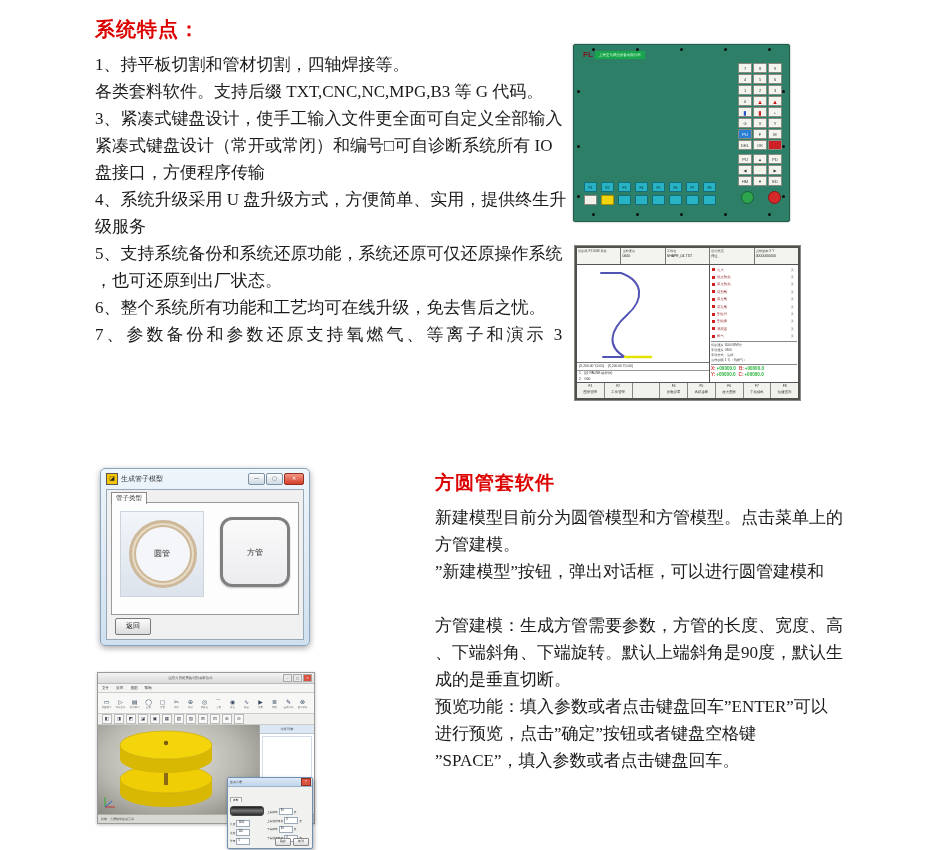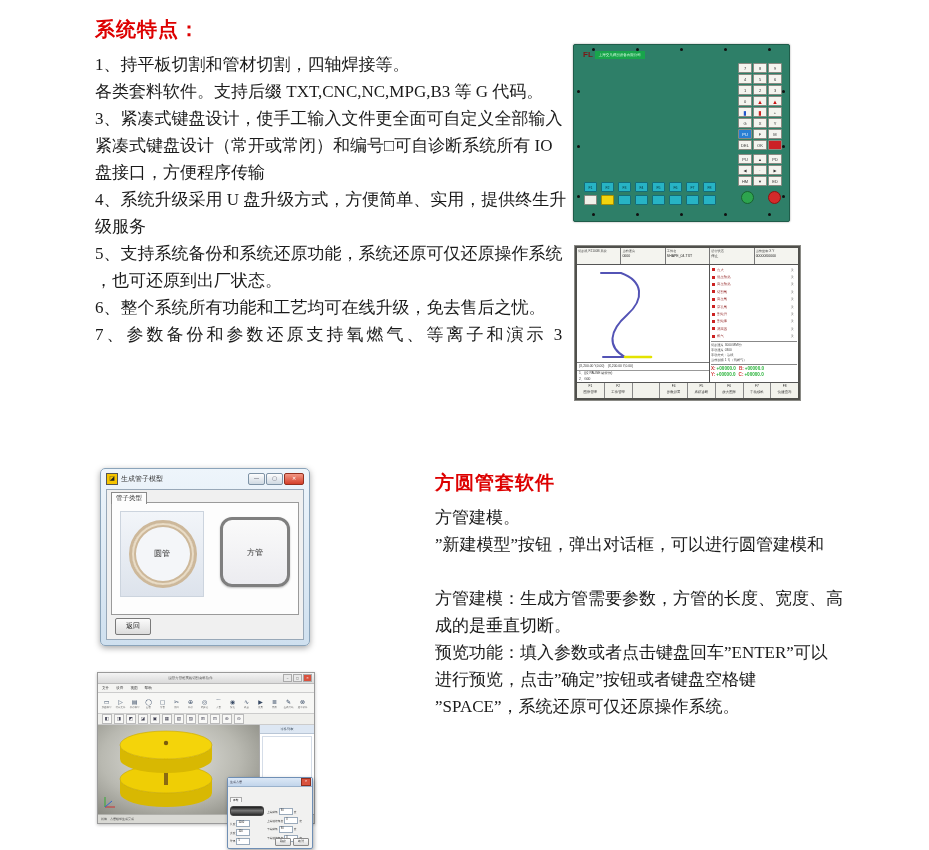--- a/index.html
+++ b/index.html
@@ -634,24 +634,26 @@
           <span class="cbtn">取消</span>
         </div>
       </div>
     </div>
     <div class="cad-status">就绪　方管模型生成完成</div>
   </div>
 
   <section class="square-soft">
     <h2>方圆管套软件</h2>
     <div>
+        <div class="sline">新建模型目前分为圆管模型和方管模型。点击菜单上的</div>
         <div class="sline">方管建模。</div>
         <div class="sline">”新建模型”按钮，弹出对话框，可以进行圆管建模和</div>
         <div class="sline">&nbsp;</div>
         <div class="sline">方管建模：生成方管需要参数，方管的长度、宽度、高</div>
+        <div class="sline">、下端斜角、下端旋转。默认上端斜角是90度，默认生</div>
         <div class="sline">成的是垂直切断。</div>
         <div class="sline">预览功能：填入参数或者点击键盘回车”ENTER”可以</div>
         <div class="sline">进行预览，点击”确定”按钮或者键盘空格键</div>
-        <div class="sline">”SPACE”，系统还原可仅还原操作系统。</div>
+        <div class="sline">”SPACE”，填入参数或者点击键盘回车。</div>
       </div>
   </section>
 
 </div>
 
 </body></html>

